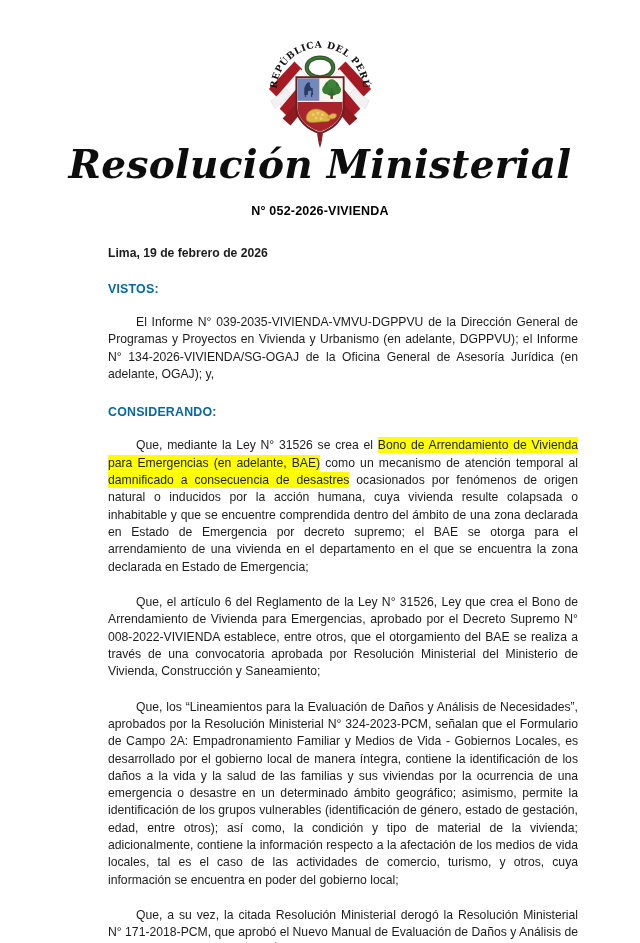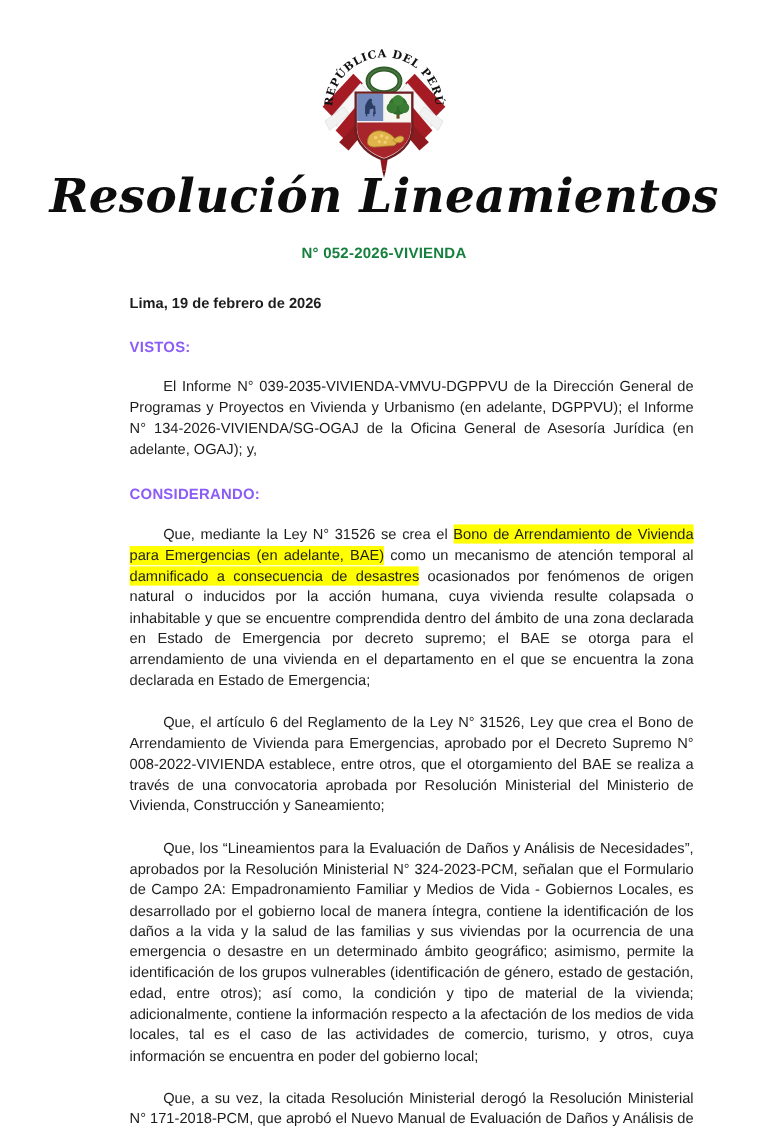--- a/index.html
+++ b/index.html
@@ -49,21 +49,21 @@
     letter-spacing: 0.3px;
     color: #0d0d0d;
     line-height: 1.05;
   }
   .doc-number {
     margin-top: 19px;
     font-family: "Liberation Sans", sans-serif;
     font-weight: 700;
     font-size: 12.5px;
     letter-spacing: 0.2px;
-    color: #15803d;
+    color: #000000;
   }
 
   
   .body-area {
     margin: 0 auto;
     padding-left: 108px;
     padding-right: 62px;
     box-sizing: border-box;
     width: 640px;
   }
@@ -71,21 +71,21 @@
     margin-top: 28px;
     font-size: 12.2px;
     color: #1d1d1d;
     font-weight: bold;
   }
   .section-head {
     margin-top: 22px;
     font-size: 12.4px;
     font-weight: 700;
     letter-spacing: 0.2px;
-    color: #8b5cf6;
+    color: #0369a1;
   }
   p.para {
     margin: 18px 0 0 0;
     font-size: 12.2px;
     line-height: 1.42;
     text-align: justify;
     text-indent: 28px;
     color: #1d1d1d;
     hyphens: none;
   }
@@ -160,21 +160,21 @@
       <path d="M57,103 L63,103 L61.6,112 L58.4,112 Z" fill="#8E1A20"></path>
       <path d="M58.4,112 L61.6,112 L60,118 Z" fill="#6E1318"></path>
 
       <text font-family="DejaVu Serif, Liberation Serif, serif" font-size="9.4" font-weight="700" fill="#111111" letter-spacing="0.6">
         <textPath href="#arcpath" startOffset="50%" text-anchor="middle">REPÚBLICA DEL PERÚ</textPath>
       </text>
     </svg>
   </div>
 
   <div class="title-block">
-    <div class="doc-title">Resolución Lineamientos</div>
+    <div class="doc-title">Resolución Ministerial</div>
     <div class="doc-number">N° 052-2026-VIVIENDA</div>
   </div>
 
   <div class="body-area">
 
     <div class="date-line">Lima, 19 de febrero de 2026</div>
 
     <div class="section-head">VISTOS:</div>
 
     <p class="para">El Informe N° 039-2035-VIVIENDA-VMVU-DGPPVU de la Dirección General de Programas y Proyectos en Vivienda y Urbanismo (en adelante, DGPPVU); el Informe N° 134-2026-VIVIENDA/SG-OGAJ de la Oficina General de Asesoría Jurídica (en adelante, OGAJ); y,</p>

